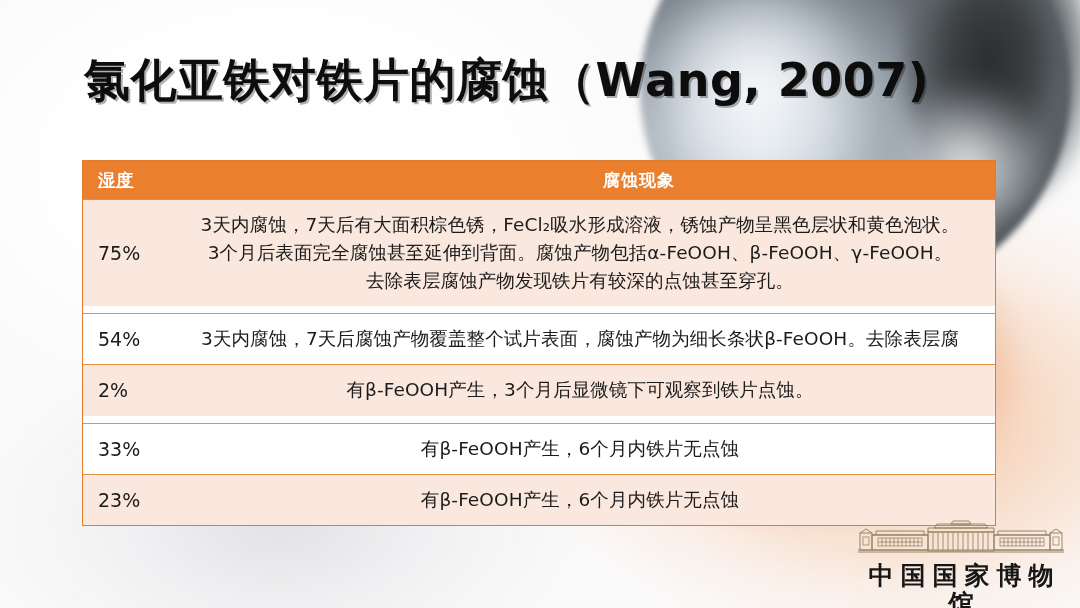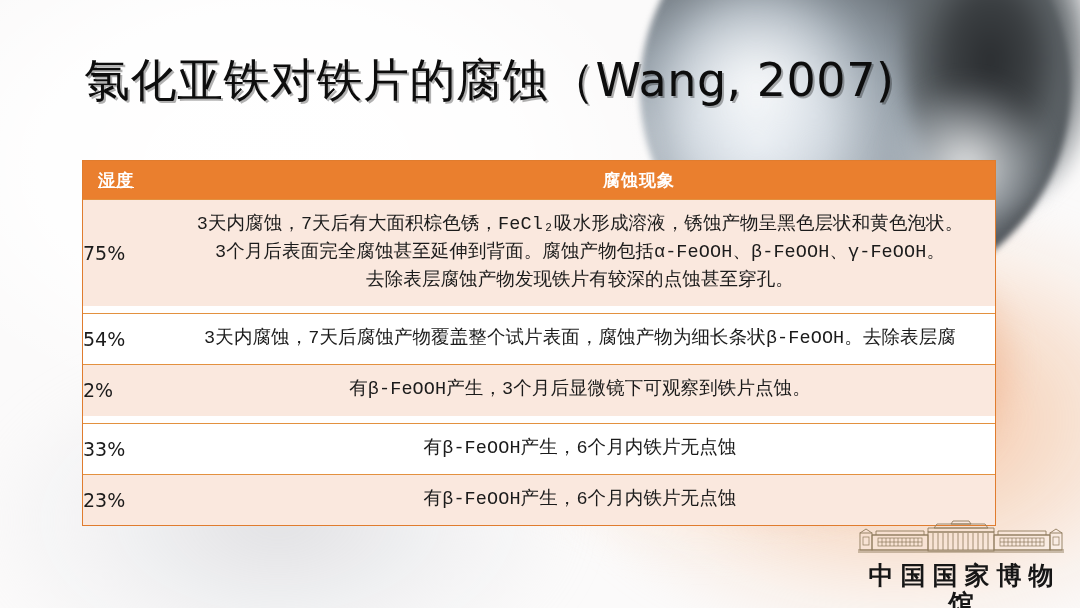--- a/index.html
+++ b/index.html
@@ -163,21 +163,21 @@
         rgba(255,255,255,0.85) 50%,
         rgba(255,255,255,0) 85%);
   }
 
   
   .title {
     position: absolute;
     left: 84px;
     top: 50px;
     font-size: 46px;
-    font-weight: normal;
+    font-weight: bold;
     color: #0d0d0d;
     letter-spacing: 0.5px;
     white-space: nowrap;
     text-shadow: 2px 2px 0 rgba(0,0,0,0.30);
     z-index: 5;
   }
 
   
   .table-wrap {
     position: absolute;
@@ -224,35 +224,36 @@
     border-top: 1px solid #e3913f;
     box-sizing: border-box;
   }
   .trow:first-of-type { border-top: none; }
   .trow.shade  { background: #fae8de; }
   .trow.plain  { background: #ffffff; margin-top: 7px; }
 
   .td-hum {
     width: 88px;
     flex: 0 0 88px;
+    padding-left: 15px;
     box-sizing: border-box;
     font-size: 19px;
     color: #1b1b1b;
   }
   .td-phen {
     flex: 1 1 auto;
     text-align: center;
     font-size: 18.5px;
     line-height: 1.52;
     color: #1b1b1b;
     padding: 11px 14px 11px 8px;
     box-sizing: border-box;
     letter-spacing: 0.1px;
   }
-  .td-phen .ln { display: block; white-space: nowrap; font-family: Liberation Mono, monospace; }
+  .td-phen .ln { display: block; white-space: nowrap; }
 
   
   .logo {
     position: absolute;
     left: 853px;
     top: 519px;
     width: 216px;
     z-index: 6;
     text-align: center;
   }

